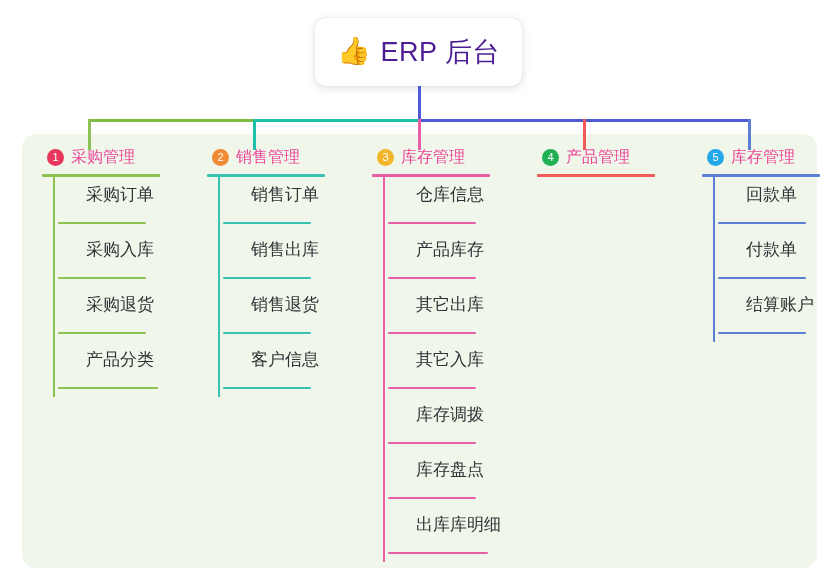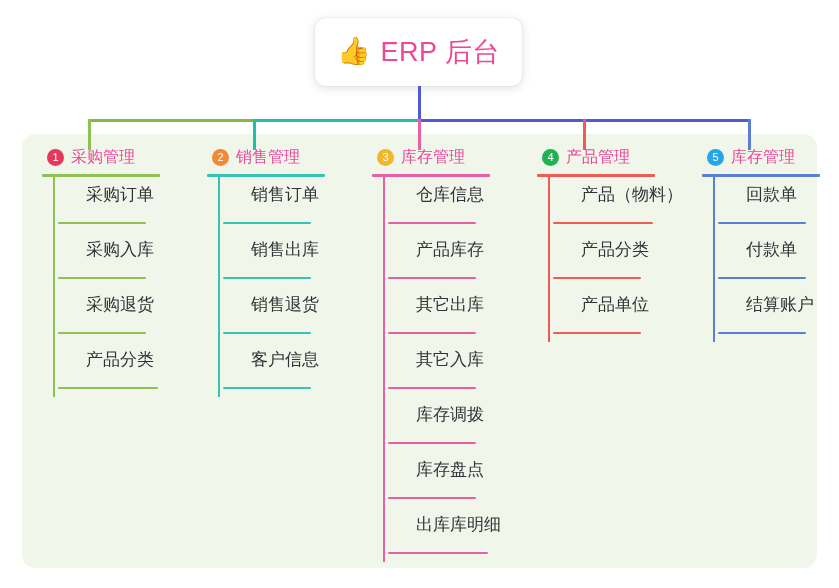--- a/index.html
+++ b/index.html
@@ -38,21 +38,21 @@
     box-sizing: border-box;
   }
   .title-emoji {
     font-size: 27px;
     line-height: 1;
     display: inline-block;
     transform: translateY(-1px);
   }
   .title-text {
     font-size: 27px;
-    color: #ec4899;
+    color: #4c1d95;
     letter-spacing: 0.5px;
     white-space: nowrap;
     text-align: right;
   }
 
   
   .conn {
     position: absolute;
   }
 
@@ -253,35 +253,20 @@
             <div class="item-rule" style="background: rgb(232, 95, 166);"></div>
           </div>
         </div>
       </div>
       <div class="column" style="left: 528px;">
         <div class="col-head">
           <span class="badge" style="background: rgb(33, 177, 82);">4</span>
           <span class="col-title">产品管理</span>
         </div>
         <div class="head-rule" style="background: rgb(239, 91, 86);"></div>
-        <div class="items">
-          <div class="spine" style="background: rgb(239, 91, 86); height: 165px;"></div>
-          <div class="item wide">
-            <span class="item-label">产品（物料）</span>
-            <div class="item-rule" style="background: rgb(239, 91, 86);"></div>
-          </div>
-          <div class="item">
-            <span class="item-label">产品分类</span>
-            <div class="item-rule" style="background: rgb(239, 91, 86);"></div>
-          </div>
-          <div class="item">
-            <span class="item-label">产品单位</span>
-            <div class="item-rule" style="background: rgb(239, 91, 86);"></div>
-          </div>
-        </div>
       </div>
       <div class="column" style="left: 693px;">
         <div class="col-head">
           <span class="badge" style="background: rgb(34, 167, 232);">5</span>
           <span class="col-title">库存管理</span>
         </div>
         <div class="head-rule" style="background: rgb(91, 127, 212);"></div>
         <div class="items">
           <div class="spine" style="background: rgb(91, 127, 212); height: 165px;"></div>
           <div class="item">

